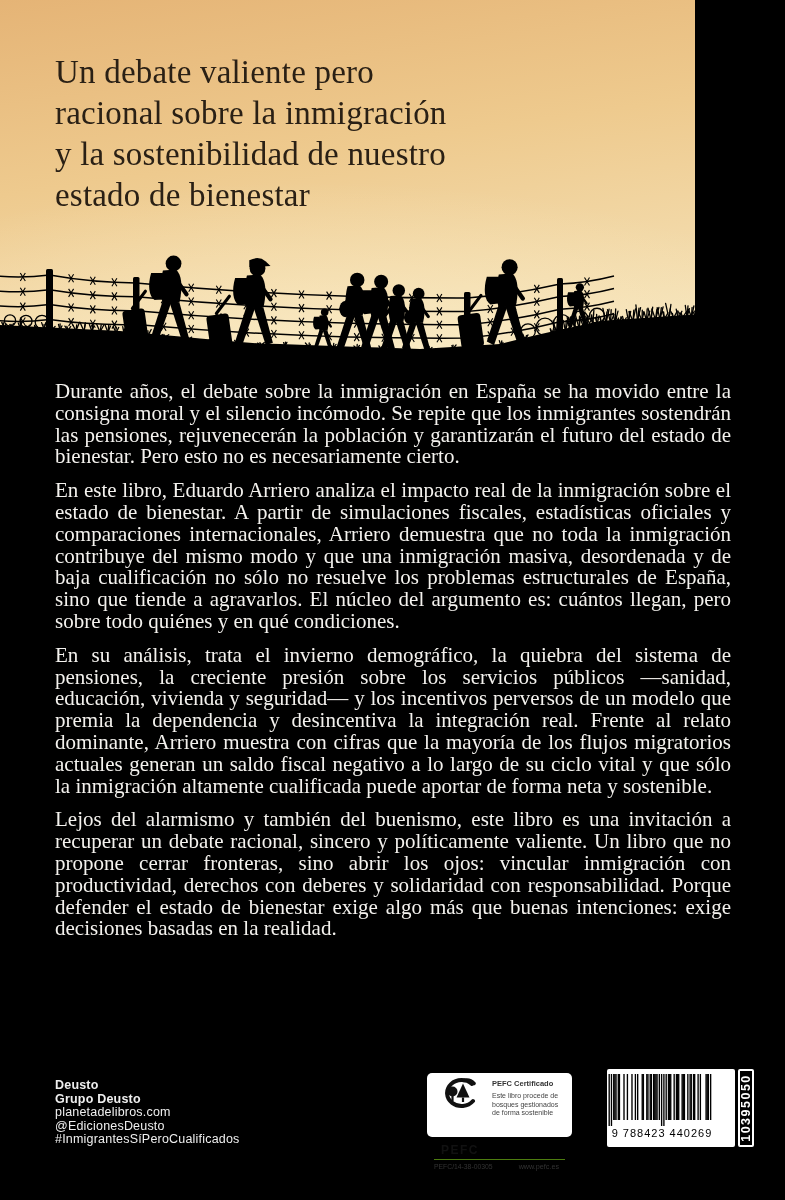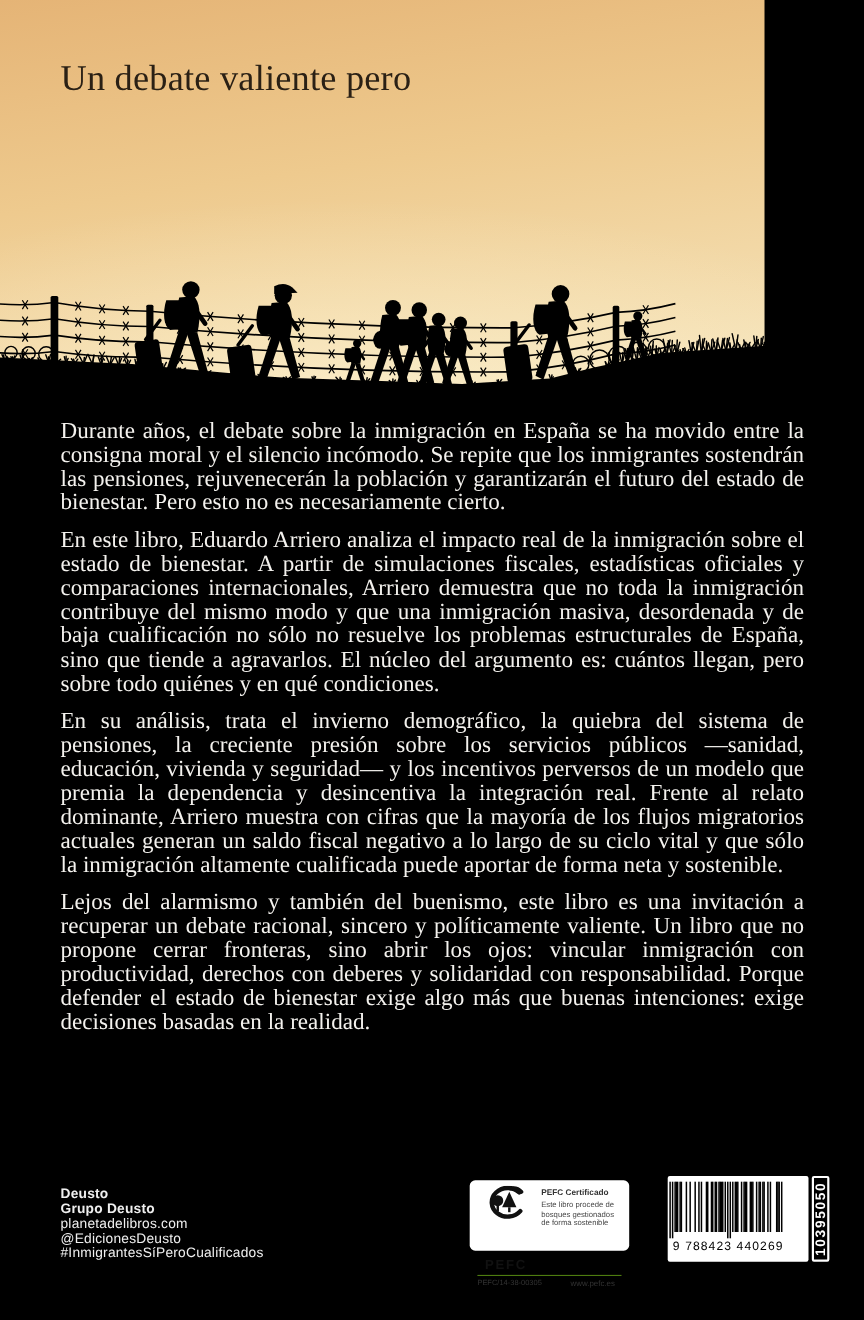--- a/index.html
+++ b/index.html
@@ -83,20 +83,23 @@
   }
 </style>
 </head>
 <body>
 
 <div class="cover" style="--page-bg: #000000; --sky-top: #e5b476; --sky-mid: #eeca8e; --sky-horizon: #f6e5bd; --silhouette: #000000; --headline-text: #2a2015; --body-text: #f4f2ee;">
 
   <div class="hero">
     <div class="headline">
       <div>Un debate valiente pero</div>
+      <div>racional sobre la inmigración</div>
+      <div>y la sostenibilidad de nuestro</div>
+      <div>estado de bienestar</div>
     </div>
 
     <svg class="scene" viewBox="0 0 785 152" aria-hidden="true">
       <defs>
         <g id="adult">
           <circle cx="3" cy="-64" r="6.7"></circle>
           <path d="M-6,-58 C-9,-47 -8,-35 -6,-31 L8,-31 C11,-44 10,-55 5,-59 Z"></path>
           <path d="M-1,-33 L8,-31 L16,-1 L10,1 Z"></path>
           <path d="M-6,-33 L1,-31 L-10,1 L-16,-2 Z"></path>
           <path class="limb" d="M4,-52 L14,-38"></path>

